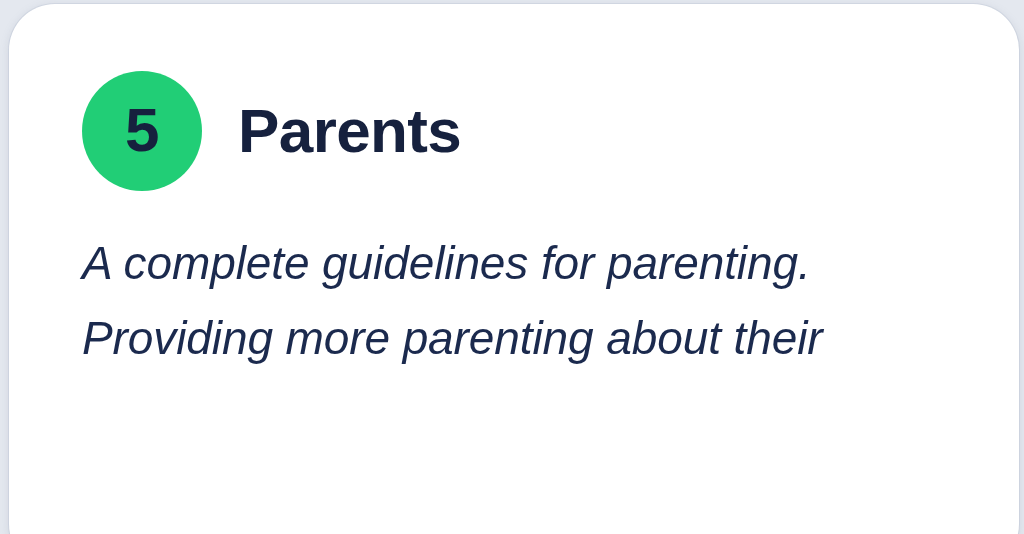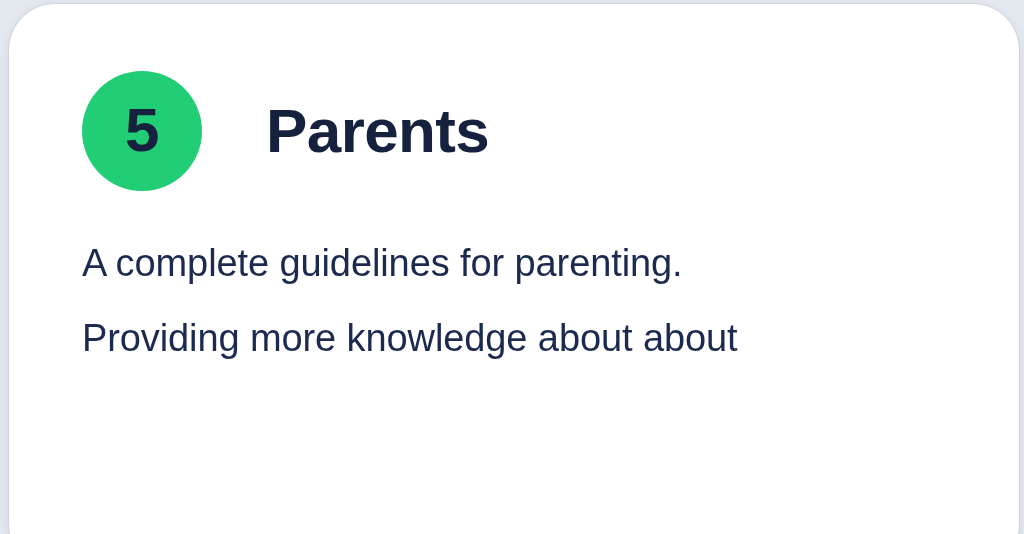--- a/index.html
+++ b/index.html
@@ -85,39 +85,40 @@
     position: relative;
     top: -1px;
   }
 
   .title {
     font-size: 62px;
     font-weight: bold;
     color: #16213e;
     line-height: 1;
     letter-spacing: -0.6px;
-    margin-left: 64px;        
+    margin-left: 36px;        
     white-space: nowrap;
   }
 
   
   .body-copy {
     position: absolute;
     left: 73px;               
     top: 222px;               
     width: 880px;
   }
 
   .body-line {
-    font-size: 38px;
+    font-size: 46px;
     font-weight: 400;
     color: #1b2a4e;
     line-height: 75px;
     letter-spacing: -0.1px;
     white-space: nowrap;
+    font-style: italic;
   }
 </style>
 </head>
 <body>
 
 <div class="stage">
 
   <div class="backdrop"></div>
 
   <div class="card">
@@ -128,19 +129,19 @@
         <div class="badge">
           <span class="badge-number">5</span>
         </div>
 
         <h1 class="title">Parents</h1>
 
       </div>
 
       <div class="body-copy">
         <div class="body-line">A complete guidelines for parenting.</div>
-        <div class="body-line">Providing more knowledge about about</div>
+        <div class="body-line">Providing more parenting about their</div>
       </div>
 
     </div>
   </div>
 
 </div>
 
 </body></html>

